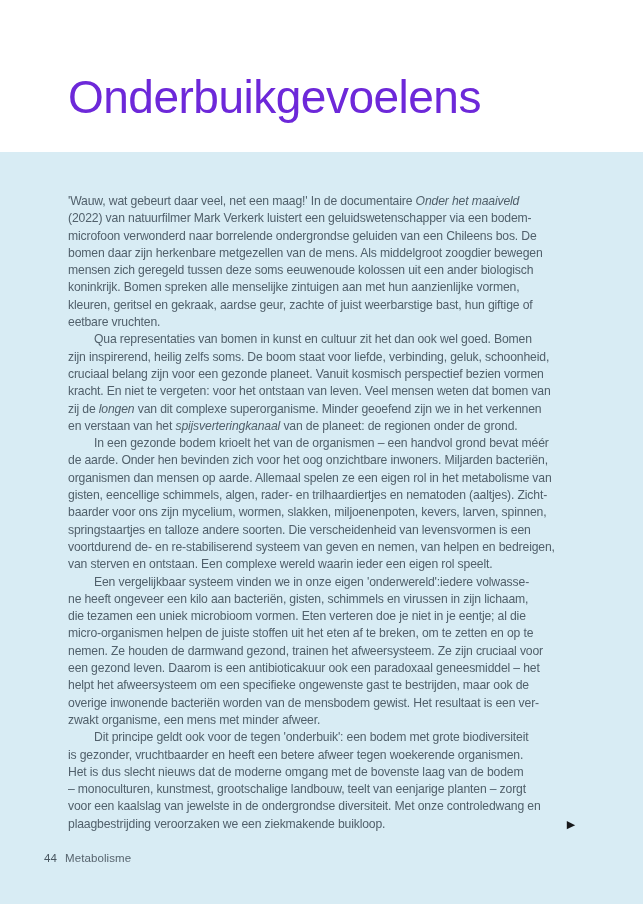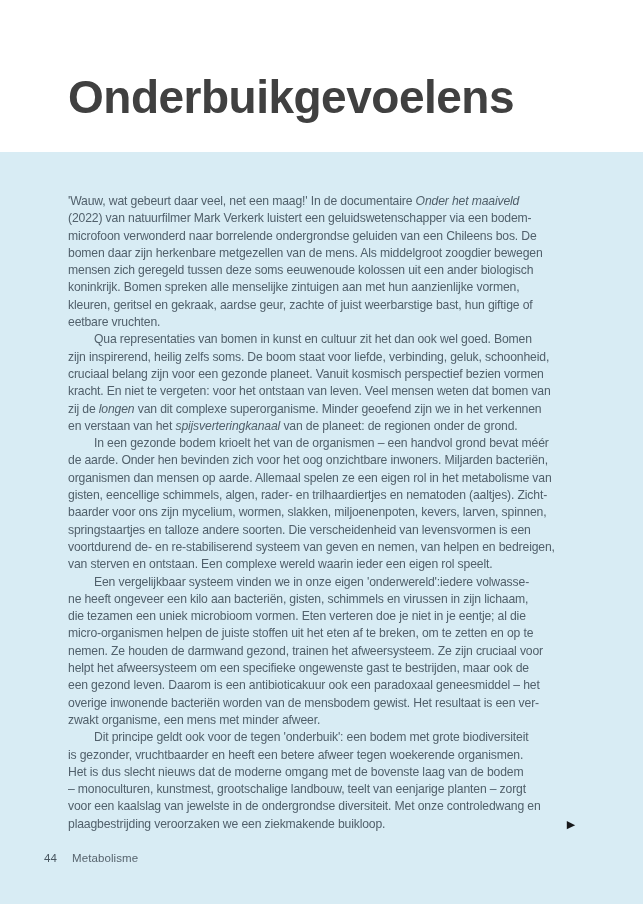--- a/index.html
+++ b/index.html
@@ -11,23 +11,23 @@
     overflow: hidden;
     font-family: "Liberation Sans", sans-serif;
   }
   .title {
     position: absolute;
     left: 68px;
     top: 74px;
     margin: 0;
     font-size: 46px;
     line-height: 1;
-    font-weight: 700;
+    font-weight: 400;
     letter-spacing: -0.5px;
-    color: #404040;
+    color: #6d28d9;
   }
   .panel {
     position: absolute;
     left: 0;
     top: 152px;
     width: 643px;
     height: 752px;
     background: #d8ecf4;
     box-sizing: border-box;
     padding: 41px 96px 0 68px;
@@ -50,21 +50,21 @@
   }
   em { font-style: italic; }
   .footer {
     position: absolute;
     left: 44px;
     top: 852px;
     font-size: 11.5px;
     letter-spacing: 0.1px;
     color: #47545e;
   }
-  .footer .chapter { margin-left: 15px; color: #57646e; }
+  .footer .chapter { margin-left: 8px; color: #57646e; }
 </style>
 </head>
 <body>
 
 <div class="page">
   <h1 class="title">Onderbuikgevoelens</h1>
 
   <section class="panel">
     <div class="article">
         <div class="para">
@@ -94,22 +94,22 @@
           <div class="line"><span>springstaartjes en talloze andere soorten. Die verscheidenheid van levensvormen is een</span></div>
           <div class="line"><span>voortdurend de- en re-stabiliserend systeem van geven en nemen, van helpen en bedreigen,</span></div>
           <div class="line"><span>van sterven en ontstaan. Een complexe wereld waarin ieder een eigen rol speelt.</span></div>
         </div>
         <div class="para indent">
           <div class="line first"><span>Een vergelijkbaar systeem vinden we in onze eigen 'onderwereld':iedere volwasse-</span></div>
           <div class="line"><span>ne heeft ongeveer een kilo aan bacteriën, gisten, schimmels en virussen in zijn lichaam,</span></div>
           <div class="line"><span>die tezamen een uniek microbioom vormen. Eten verteren doe je niet in je eentje; al die</span></div>
           <div class="line"><span>micro-organismen helpen de juiste stoffen uit het eten af te breken, om te zetten en op te</span></div>
           <div class="line"><span>nemen. Ze houden de darmwand gezond, trainen het afweersysteem. Ze zijn cruciaal voor</span></div>
+          <div class="line"><span>een gezond leven. Daarom is een antibioticakuur ook een paradoxaal geneesmiddel – het</span></div>
           <div class="line"><span>helpt het afweersysteem om een specifieke ongewenste gast te bestrijden, maar ook de</span></div>
-          <div class="line"><span>een gezond leven. Daarom is een antibioticakuur ook een paradoxaal geneesmiddel – het</span></div>
           <div class="line"><span>overige inwonende bacteriën worden van de mensbodem gewist. Het resultaat is een ver-</span></div>
           <div class="line"><span>zwakt organisme, een mens met minder afweer.</span></div>
         </div>
         <div class="para indent">
           <div class="line first"><span>Dit principe geldt ook voor de tegen 'onderbuik': een bodem met grote biodiversiteit</span></div>
           <div class="line"><span>is gezonder, vruchtbaarder en heeft een betere afweer tegen woekerende organismen.</span></div>
           <div class="line"><span>Het is dus slecht nieuws dat de moderne omgang met de bovenste laag van de bodem</span></div>
           <div class="line"><span>– monoculturen, kunstmest, grootschalige landbouw, teelt van eenjarige planten – zorgt</span></div>
           <div class="line"><span>voor een kaalslag van jewelste in de ondergrondse diversiteit. Met onze controledwang en</span></div>
           <div class="line with-marker">

